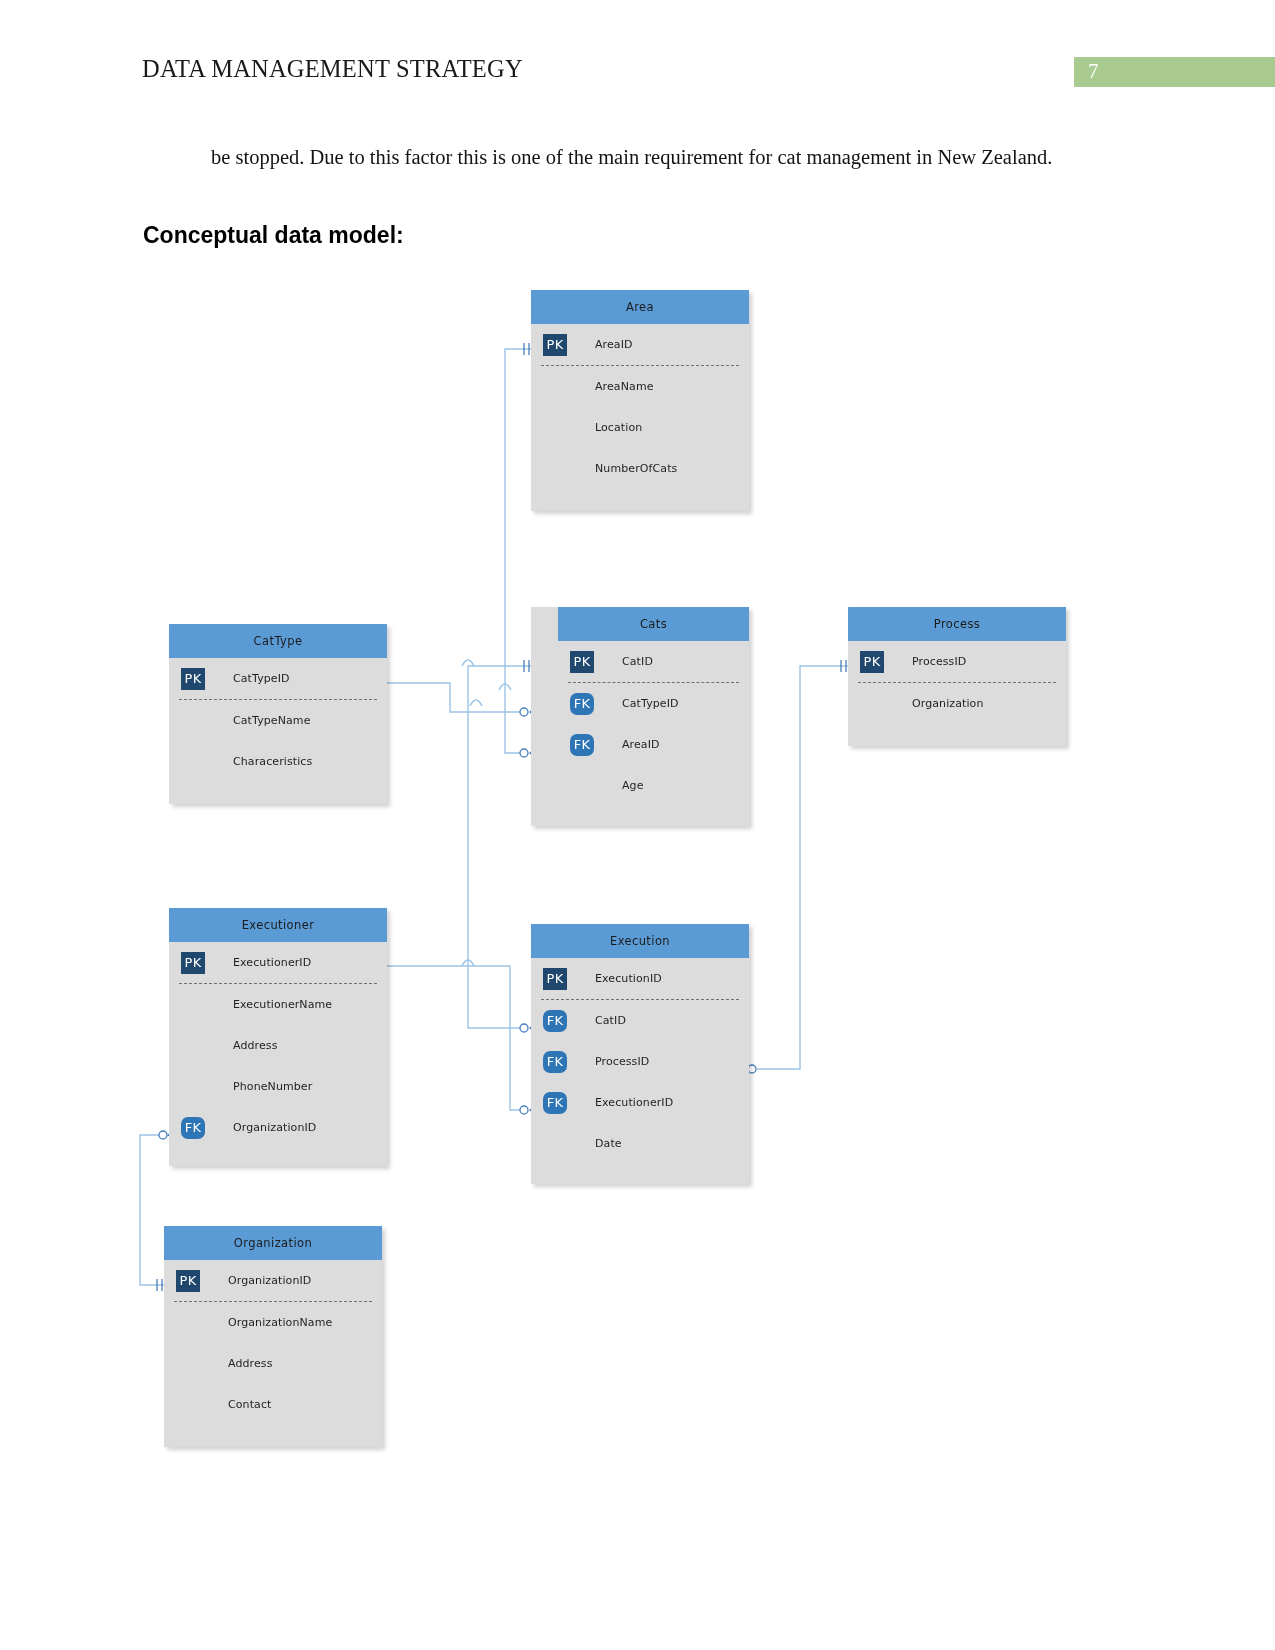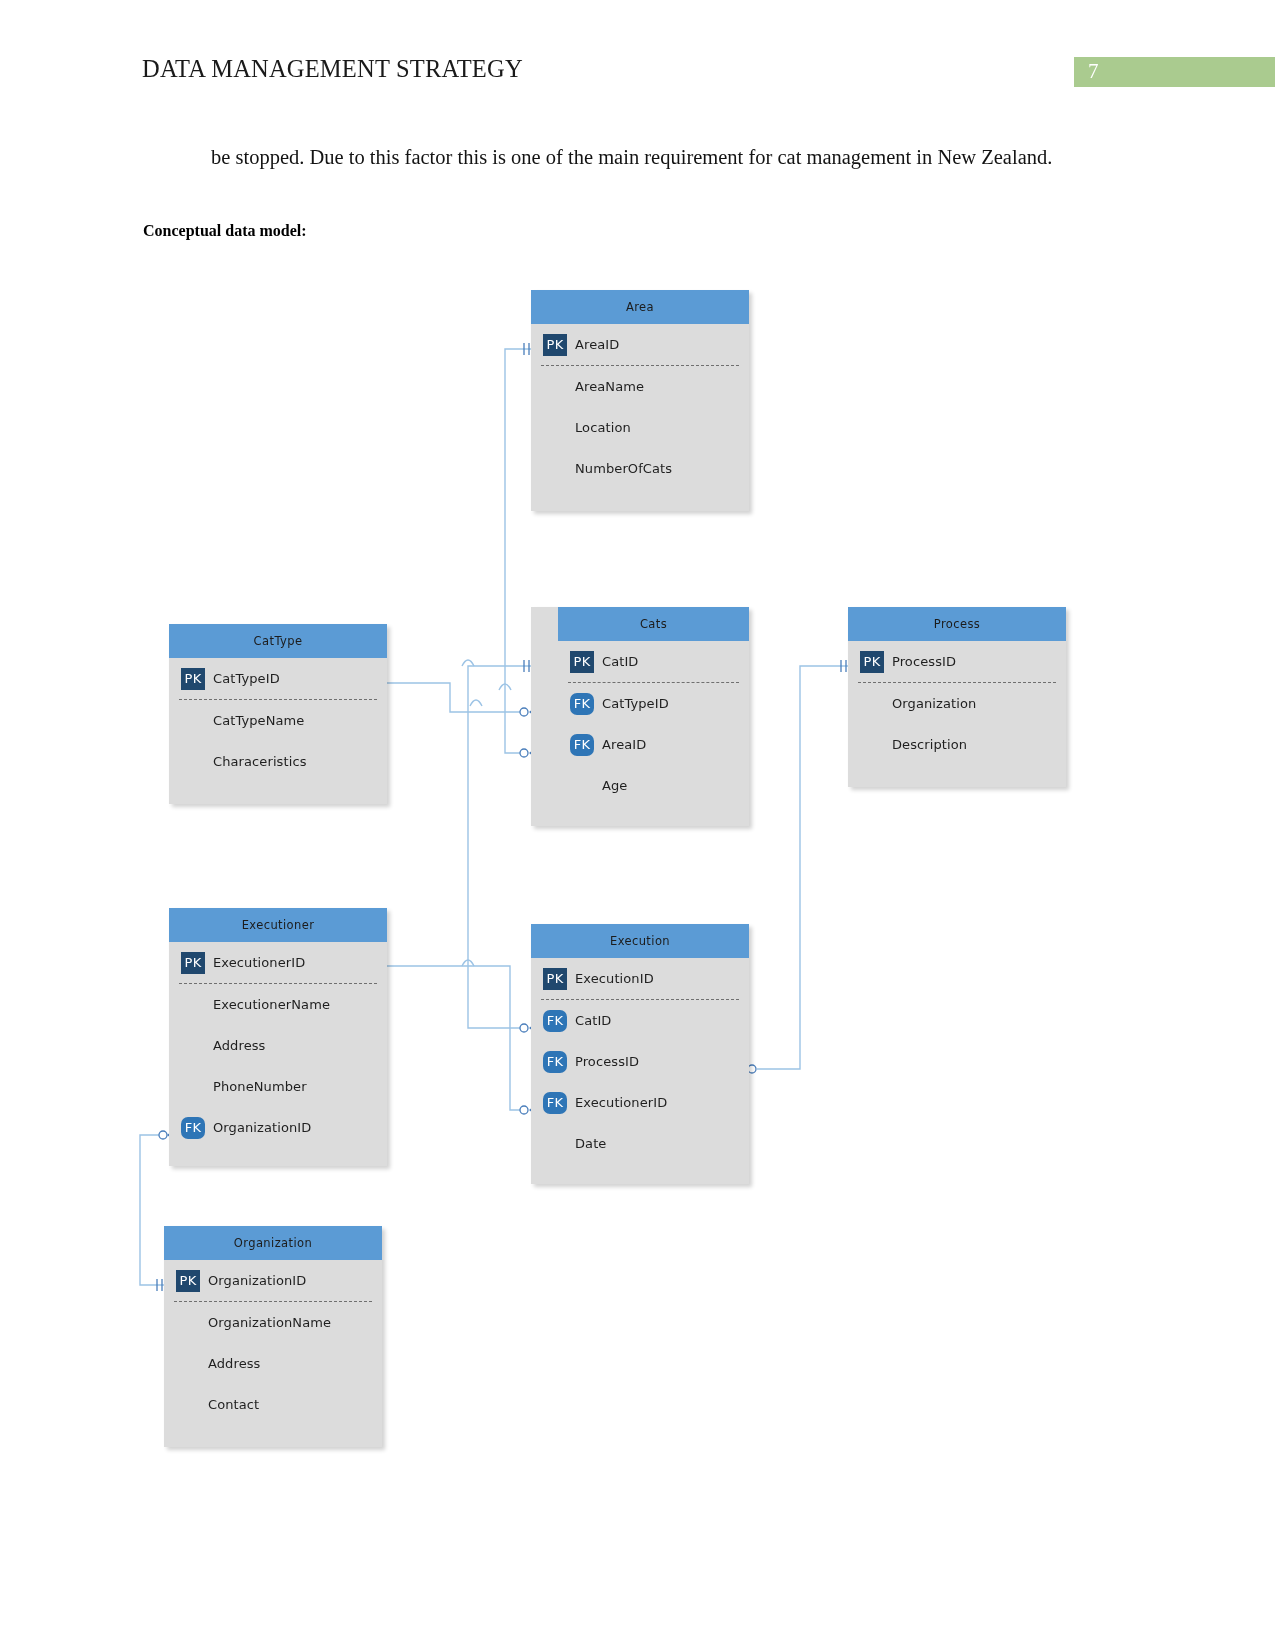--- a/index.html
+++ b/index.html
@@ -51,23 +51,23 @@
     width: 860px;
     font-family: "Liberation Serif", serif;
     font-size: 20.5px;
     line-height: 28px;
     color: #131313;
     text-align: justify;
   }
   #section-heading {
     position: absolute;
     left: 143px; top: 222px;
-    font-family: Liberation Serif, serif;
+    font-family: Liberation Sans, sans-serif;
     font-weight: bold;
-    font-size: 16px;
+    font-size: 23px;
     color: #000000;
   }
 
   
   #erd-canvas {
     position: absolute;
     left: 0; top: 0;
     width: 1275px; height: 1650px;
     pointer-events: none;
     margin-top: 35px;
@@ -115,23 +115,23 @@
     justify-content: center;
     font-family: "DejaVu Sans", sans-serif;
     font-size: 13px;
     color: #ffffff;
     letter-spacing: 0.2px;
   }
   .key-badge.pk { background: #20486e; }
   .key-badge.fk { background: #2e75b6; border-radius: 7px; }
   .attr-name {
     position: absolute;
-    left: 44px;
+    left: 64px;
     font-family: "DejaVu Sans", sans-serif;
-    font-size: 13px;
+    font-size: 11px;
     color: #1f1f1f;
     letter-spacing: 0.1px;
     white-space: nowrap;
   }
   .key-divider {
     height: 0;
     border-top: 1px dashed #6f6f6f;
     margin: 0 10px;
   }
 </style>
@@ -266,23 +266,20 @@
     <div class="entity-header">Process</div>
     <div class="entity-body">
       <div class="attr-row">
         <span class="key-badge pk">PK</span>
         <span class="attr-name">ProcessID</span>
       </div>
       <div class="key-divider"></div>
       <div class="attr-row">
         <span class="attr-name">Organization</span>
       </div>
-      <div class="attr-row">
-        <span class="attr-name">Description</span>
-      </div>
       <div style="height:22px"></div>
     </div>
   </div>
 
   <div class="entity" style="left:169px; top:589px; width:218px;">
     <div class="entity-header">CatType</div>
     <div class="entity-body">
       <div class="attr-row">
         <span class="key-badge pk">PK</span>
         <span class="attr-name">CatTypeID</span>

